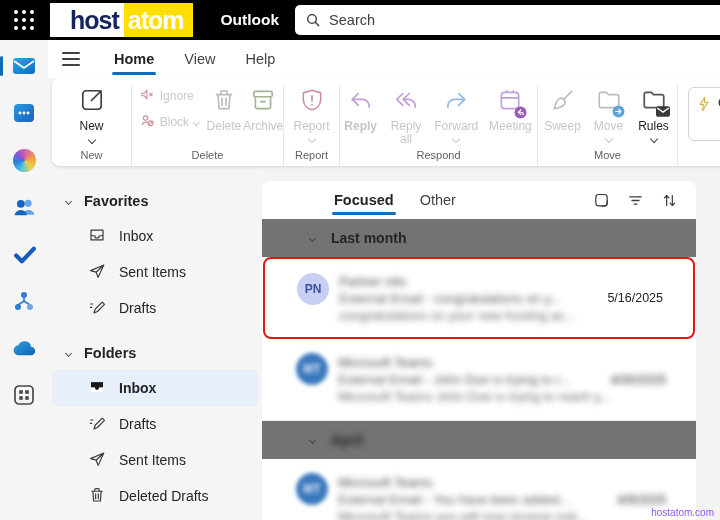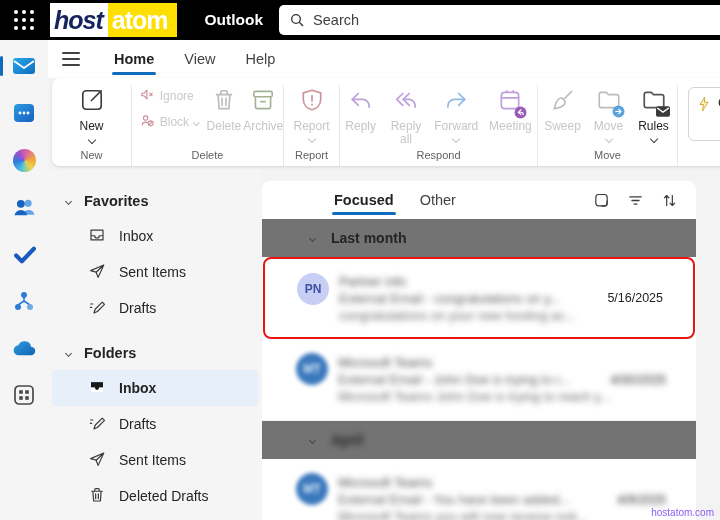--- a/index.html
+++ b/index.html
@@ -4,21 +4,21 @@
 <style>
   * { margin:0; padding:0; box-sizing:border-box; }
   html,body { width:720px; height:520px; overflow:hidden; }
   body { font-family:"Liberation Sans","DejaVu Sans",sans-serif; background:#f3f3f3; position:relative; color:#242424; }
 
   
   .topbar { height:40px; background:#000; display:flex; align-items:center; padding-left:10px; }
   .waffle { width:28px; height:28px; display:grid; grid-template-columns:repeat(3,5px); grid-template-rows:repeat(3,5px); gap:3px; place-content:center; cursor:pointer; margin-right:12px; }
   .waffle i { width:4px; height:4px; background:#fff; border-radius:50%; }
   .logo { display:flex; height:34px; font-weight:bold; font-size:25px; letter-spacing:-1px; margin-right:28px; }
-  .logo-host { background:#fff; color:#16235f; padding:0 5px 0 4px; display:flex; align-items:center;font-style:italic; }
+  .logo-host { background:#fff; color:#16235f; padding:0 5px 0 20px; display:flex; align-items:center; }
   .logo-atom { background:#ffdf00; color:#fff; padding:0 9px 0 4px; display:flex; align-items:center; }
   .appname { color:#fff; font-weight:bold; font-size:15.5px; margin-right:16px; }
   .search { flex:1; height:30px; background:#fff; border-radius:5px 0 0 5px; display:flex; align-items:center; padding-left:10px; gap:8px; }
   .search svg { flex:none; }
   .search input { border:none; outline:none; font-size:14.5px; width:200px; font-family:inherit; color:#242424; background:transparent; }
   .search input::placeholder { color:#404040; opacity:1; }
 
   
   .bodyrow { display:flex; height:480px; }
   .rail { width:48px; background:#f5f5f5; display:flex; flex-direction:column; align-items:center; padding-top:13px; gap:21px; flex:none; }
@@ -268,21 +268,21 @@
                   </svg></span>
               <span class="blabel">Report</span>
               <span class="chev lt" style="margin-top:3px;"></span>
             </div>
           </div>
           <div class="glabel">Report</div>
         </div>
 
         <div class="tsec" style="width:198px;">
           <div class="tbtns">
-            <div class="bigbtn dis" style="width:42px;">
+            <div class="bigbtn dis" style="width:42px;font-weight:bold;">
               <span class="ic-purple"><svg width="26" height="26" viewBox="0 0 24 24" fill="none" stroke="currentColor" stroke-width="1.6" stroke-linecap="round" stroke-linejoin="round">
                     <path d="M9.5 6 L4 11.5 l5.5 5.5"></path>
                     <path d="M4 11.5 h9.5 a6 6 0 0 1 6 6 v1"></path>
                   </svg></span>
               <span class="blabel">Reply</span>
             </div>
             <div class="bigbtn dis" style="width:46px;">
               <span class="ic-purple"><svg width="26" height="26" viewBox="0 0 24 24" fill="none" stroke="currentColor" stroke-width="1.6" stroke-linecap="round" stroke-linejoin="round">
                     <path d="M9 6 L3.5 11.5 L9 17"></path>
                     <path d="M15 6 L9.5 11.5 L15 17"></path>

